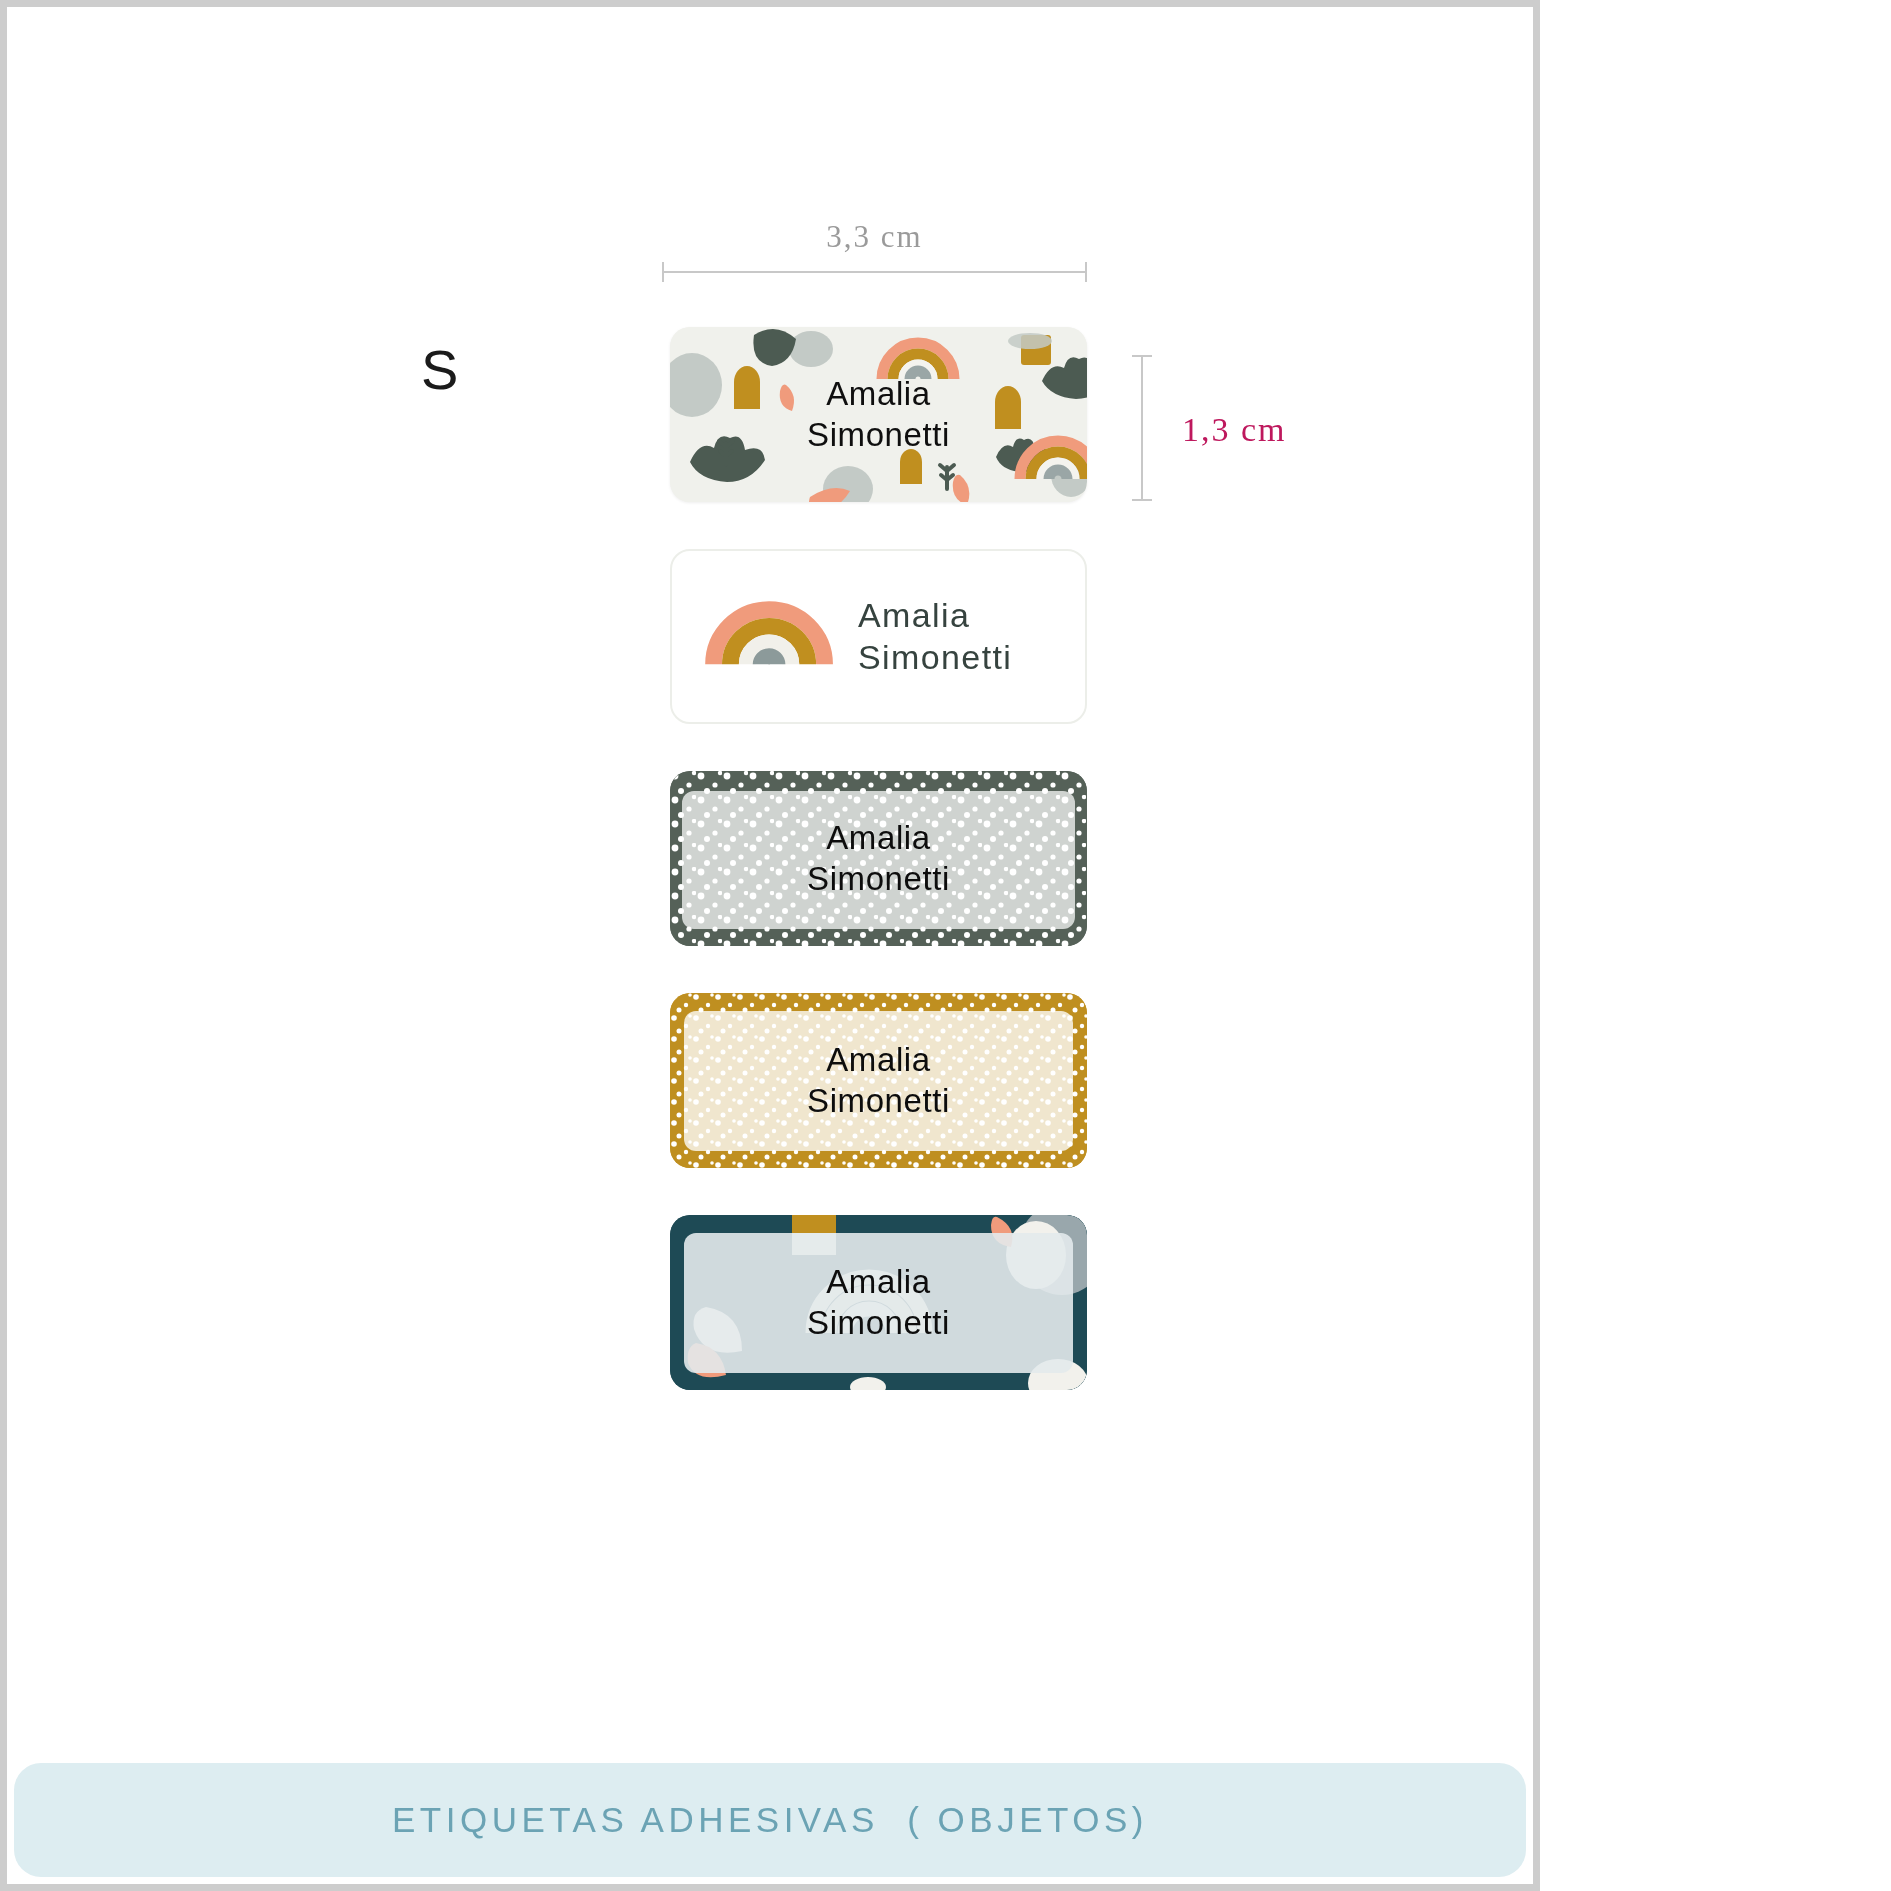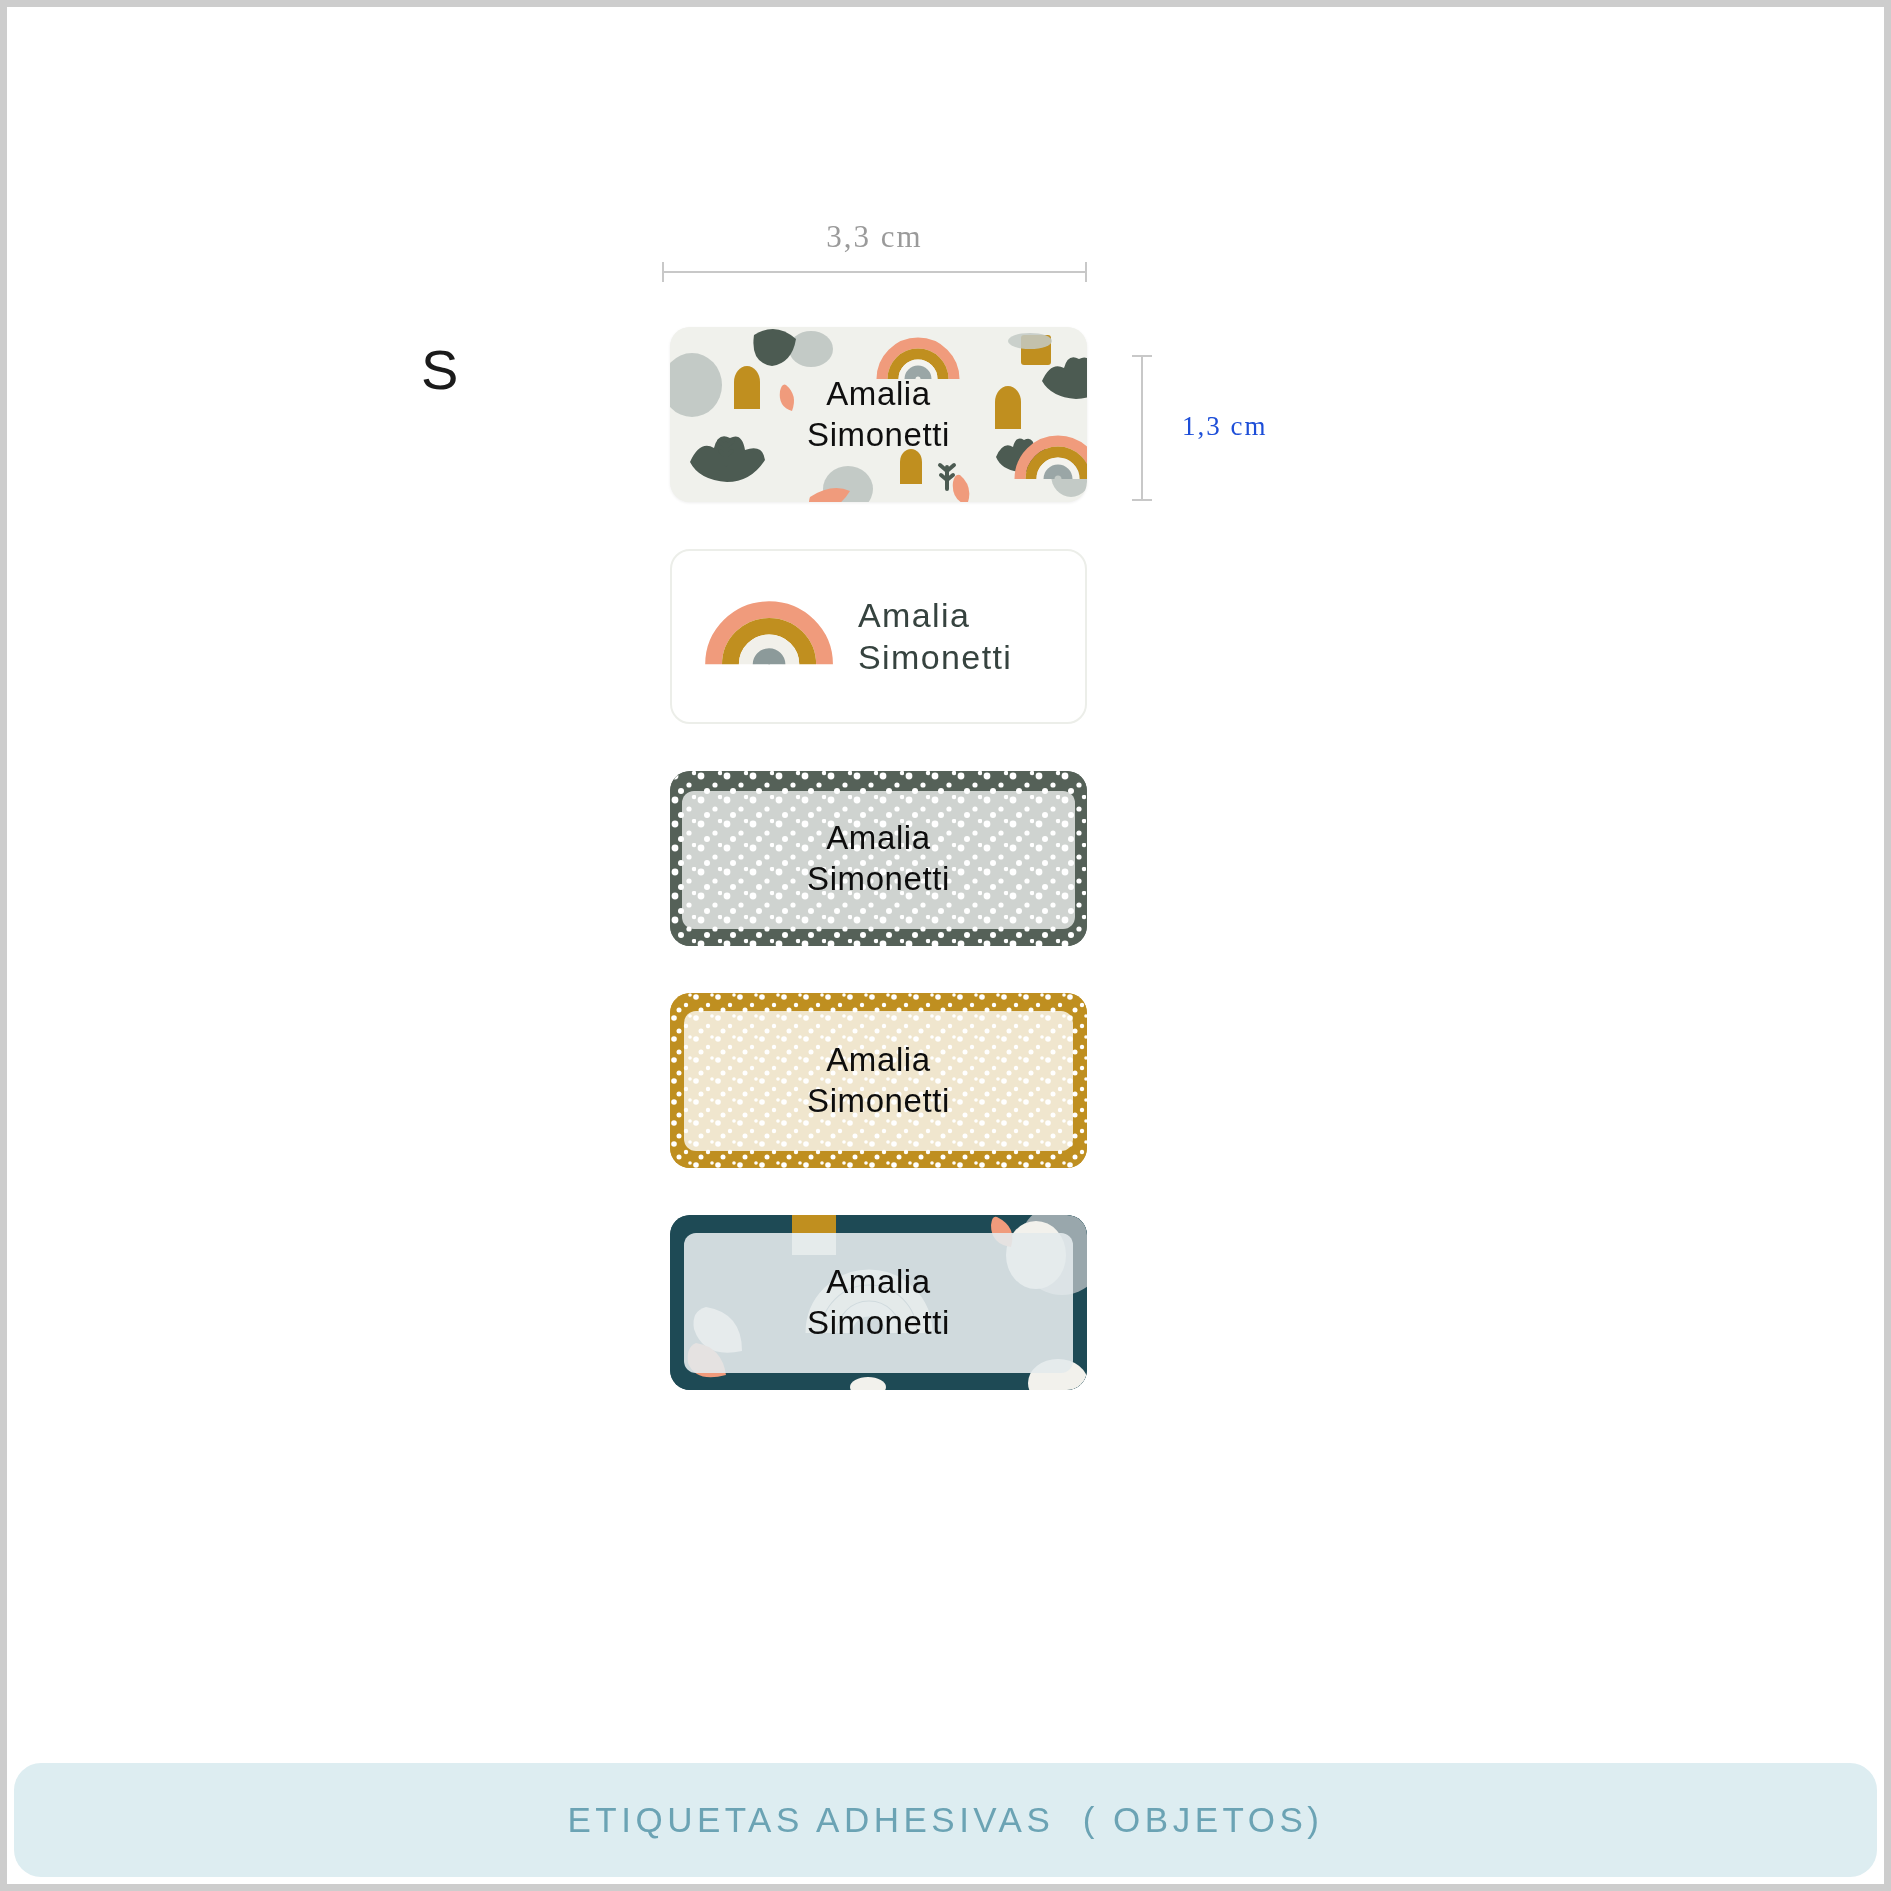--- a/index.html
+++ b/index.html
@@ -7,21 +7,21 @@
   html, body {
     width: 1891px;
     height: 1891px;
     background: #ffffff;
     font-family: "Liberation Sans", sans-serif;
     overflow: hidden;
   }
 
   #page {
     position: relative;
-    width: 1891px;
+    width: 1540px;
     height: 1891px;
     background: #ffffff;
     border: 7px solid #cdcdcd;
     overflow: hidden;
   }
 
   
   .dim-label-h {
     position: absolute;
     left: 655px;
@@ -71,23 +71,23 @@
     background: #c8c8c8;
   }
   .dim-line-v::before { top: 0; }
   .dim-line-v::after  { bottom: 0; }
 
   .dim-label-v {
     position: absolute;
     left: 1175px;
     top: 404px;
     font-family: "Liberation Serif", serif;
-    font-size: 27px;
+    font-size: 34px;
     letter-spacing: 2px;
-    color: #1d4ed8;
+    color: #be185d;
     white-space: nowrap;
   }
 
   .size-letter {
     position: absolute;
     left: 414px;
     top: 330px;
     font-family: "Liberation Sans", sans-serif;
     font-weight: 300;
     font-size: 56px;

